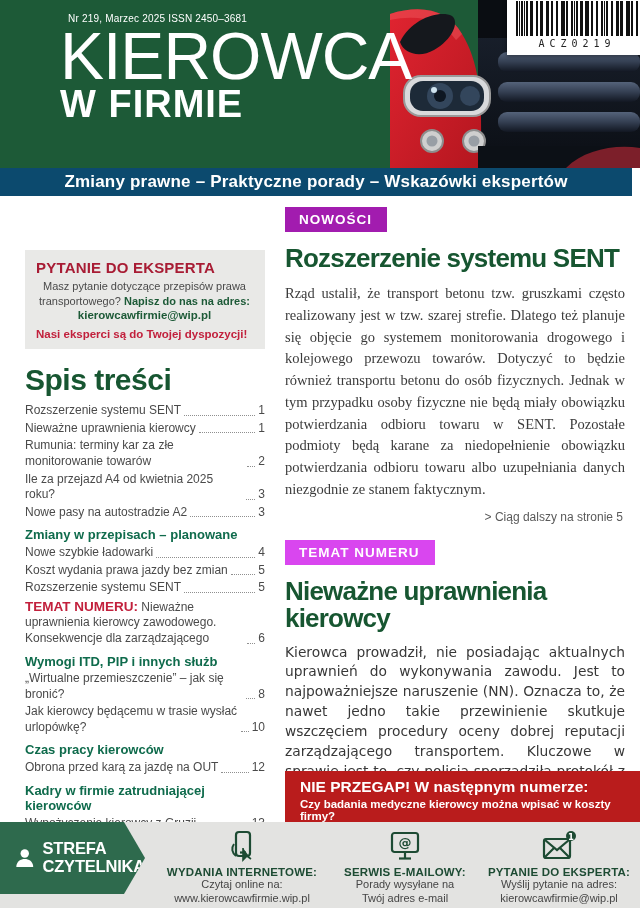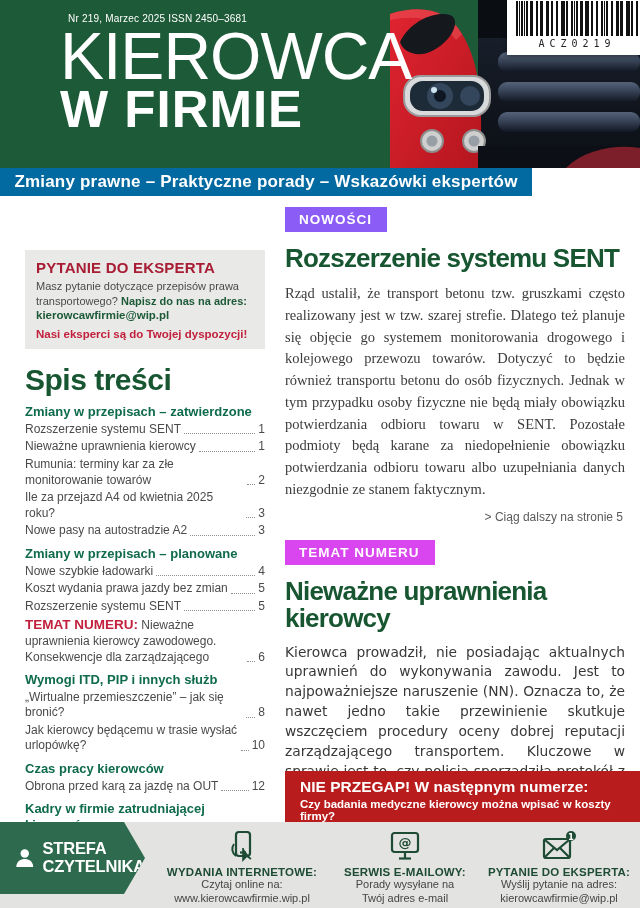--- a/index.html
+++ b/index.html
@@ -5,54 +5,54 @@
   * { margin:0; padding:0; box-sizing:border-box; }
   body { background:#555; font-family:"Liberation Sans", sans-serif; }
   .page { width:640px; height:908px; position:relative; background:#fff; overflow:hidden; margin:0 auto; }
 
   
   .header { position:absolute; left:0; top:0; width:640px; height:168px; background:#1d5a37; overflow:hidden; }
   .truck-art { position:absolute; right:0; top:0; width:258px; height:168px; }
   .issue-line { position:absolute; left:68px; top:13px; color:#fff; font-size:10px; letter-spacing:.2px; }
   .masthead { position:absolute; left:60px; top:26px; color:#fff; line-height:.92; }
   .masthead .l1 { font-size:66px; font-weight:400; letter-spacing:-1px; }
-  .masthead .l2 { font-size:51px; font-weight:700; letter-spacing:1px; }
+  .masthead .l2 { font-size:38px; font-weight:700; letter-spacing:1px; }
   .barcode { position:absolute; left:507px; top:0; width:140px; height:55px; background:#fff; box-shadow:0 1px 4px rgba(0,0,0,.45); text-align:center; }
   .bars { height:35px; margin:1px 9px 0;
      background:
        repeating-linear-gradient(90deg,#111 0 2px, transparent 2px 5px),
        repeating-linear-gradient(90deg,#111 0 1px, transparent 1px 8px),
        repeating-linear-gradient(90deg,transparent 0 3px,#111 3px 4px, transparent 4px 11px);
   }
   .barcode-text { font-family:"DejaVu Sans Mono", monospace; font-size:10px; letter-spacing:5px; color:#222; margin-top:2px; }
 
   
-  .tagline-bar { position:absolute; left:0; top:168px; width:532px; height:28px; background:#0369a1; color:#fff; display:flex; align-items:center; justify-content:center; font-size:17px; font-weight:700; letter-spacing:.2px; }
+  .tagline-bar { position:absolute; left:0; top:168px; width:632px; height:28px; background:#0c4a6e; color:#fff; display:flex; align-items:center; justify-content:center; font-size:17px; font-weight:700; letter-spacing:.2px; }
 
   
   .left-col { position:absolute; left:25px; top:205px; width:240px; }
   .expert-box { background:#e9e9e7; padding:9px 12px 9px 11px;margin-top:45px; }
   .expert-box h3 { color:#a81c34; font-size:15px; font-weight:800; letter-spacing:.2px; margin-bottom:3px; }
-  .expert-box p { font-size:11px; line-height:1.32; color:#4a4a4a; }
+  .expert-box p { font-size:11px; line-height:1.32; color:#4a4a4a;text-align:center; }
   .expert-box .bold-green { color:#1d5a37; font-weight:700; }
   .expert-box .email { display:block; color:#1d5a37; font-weight:700; font-size:11.5px; }
   .expert-box .red-line { color:#c2203c; font-weight:700; font-size:11.5px; margin-top:5px; }
 
   .toc-title { color:#175631; font-size:30px; font-weight:800; margin:14px 0 6px; letter-spacing:-.5px; }
   .toc-sec-heading { color:#0f6b4c; font-size:13px; font-weight:800; margin:7px 0 2px; line-height:1.2; }
   .toc-item { display:flex; align-items:flex-end; font-size:12px; color:#4a4a4a; line-height:1.3; margin:2px 0; }
   .toc-item .lbl { flex:0 1 auto; }
   .toc-item .dots { flex:1 1 10px; border-bottom:1.3px dotted #8f8f8f; margin:0 3px 3px 3px; min-width:8px; }
   .toc-item .pg { flex:none; }
   .temat-prefix { color:#c2203c; font-weight:800; font-size:13.5px; }
 
   
   .right-col { position:absolute; left:285px; top:207px; width:340px; }
   .badge { display:inline-block; color:#fff; font-weight:800; font-size:13.5px; letter-spacing:1px; padding:5px 15px 5px 14px; }
-  .badge-green { background:#8b5cf6; }
+  .badge-green { background:#a21caf; }
   .badge-red { background:#d946ef; }
   .article-title { color:#175631; font-size:26px; font-weight:800; letter-spacing:-.8px; line-height:1.04; margin:13px 0 11px; }
   .body-serif { font-family:"Liberation Serif", serif; font-size:14.5px; line-height:1.5; text-align:justify; color:#3b3b3b; }
   .body-sans { font-family:"DejaVu Sans", sans-serif; font-size:13.8px; line-height:1.44; text-align:justify; color:#383838; }
   .continuation { text-align:right; color:#5a5a5a; font-size:12px; margin:9px 2px 16px 0; }
   .continuation.c2 { margin-top:18px; }
 
   .next-box { position:absolute; left:285px; top:771px; width:355px; height:51px; background:#b91c1c; color:#fff; padding:7px 0 0 15px; }
   .next-box .nb-title { font-size:15.5px; font-weight:800; }
   .next-box .nb-sub { font-size:11.5px; font-weight:700; margin-top:2px; }
@@ -142,21 +142,20 @@
         <span class="bold-green">Napisz do nas na adres:</span>
         <span class="email">kierowcawfirmie@wip.pl</span>
       </p>
       <div class="red-line">Nasi eksperci są do Twojej dyspozycji!</div>
     </div>
 
     <div class="toc-title">Spis treści</div>
 
     <div>
 
-      <div class="toc-sec-heading">Zmiany w przepisach – zatwierdzone</div>
       <div class="toc-item">
           <span class="lbl">Rozszerzenie systemu SENT</span>
           <span class="dots"></span>
           <span class="pg">1</span>
         </div>
       <div class="toc-item">
           <span class="lbl">Nieważne uprawnienia kierowcy</span>
           <span class="dots"></span>
           <span class="pg">1</span>
         </div>

